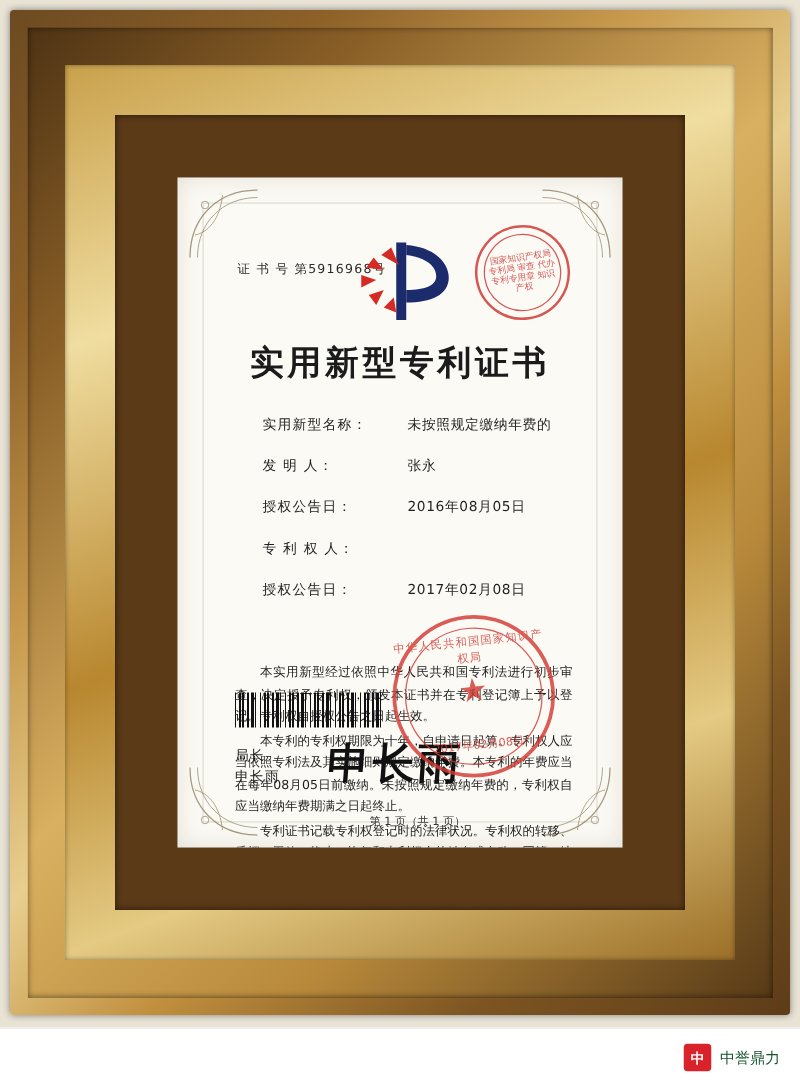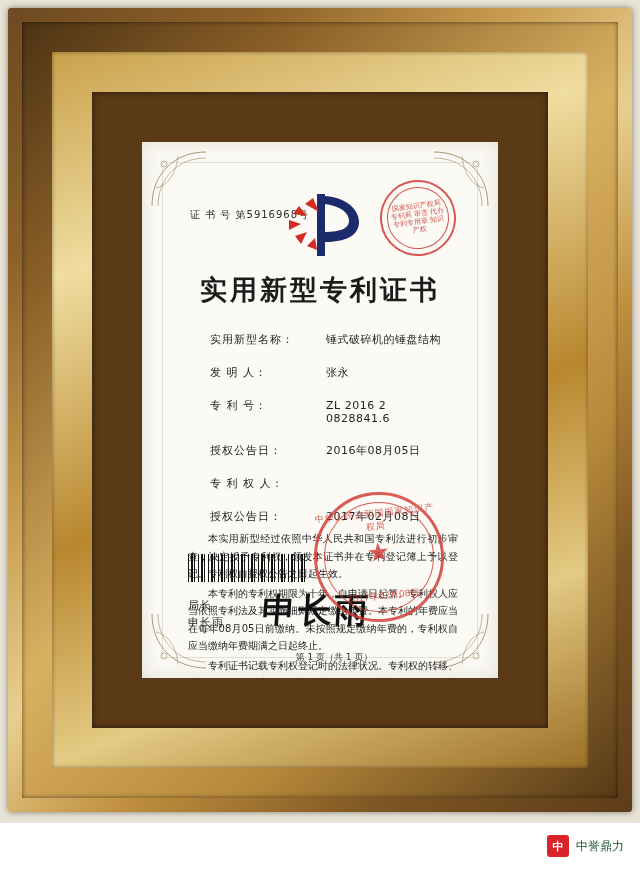--- a/index.html
+++ b/index.html
@@ -406,29 +406,25 @@
               <div class="seal-top">
                 <div class="inner-ring"></div>
                 <div class="seal-text">国家知识产权局专利局 审查 代办专利专用章 知识 产权</div>
               </div>
 
               <div class="main-title">实用新型专利证书</div>
 
               <div class="fields">
                 <div class="field-row">
                   <div class="field-label">实用新型名称：</div>
-                  <div class="field-value">锤式破碎机的锤盘结构</div>
+                  <div class="field-value">未按照规定缴纳年费的</div>
                 </div>
                 <div class="field-row">
                   <div class="field-label">发 明 人：</div>
                   <div class="field-value">张永</div>
-                </div>
-                <div class="field-row">
-                  <div class="field-label">专 利 号：</div>
-                  <div class="field-value">ZL 2016 2 0828841.6</div>
                 </div>
                 <div class="field-row">
                   <div class="field-label">授权公告日：</div>
                   <div class="field-value">2016年08月05日</div>
                 </div>
                 <div class="field-row">
                   <div class="field-label">专 利 权 人：</div>
                 </div>
                 <div class="field-row">
                   <div class="field-label">授权公告日：</div>

